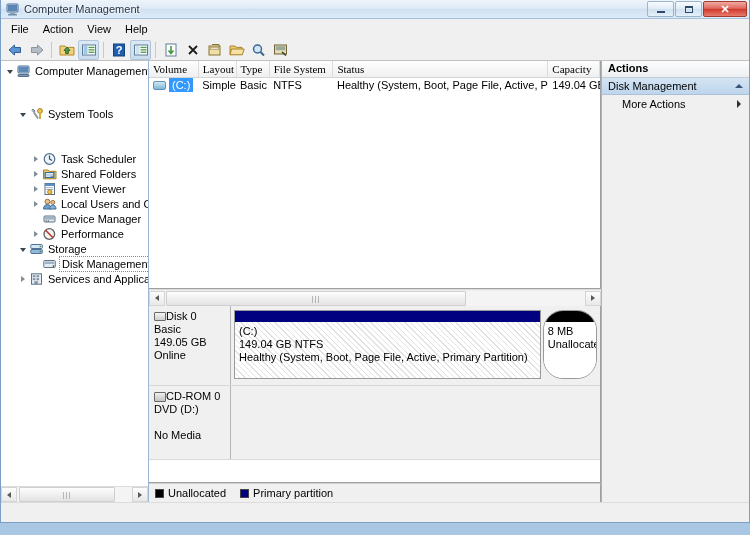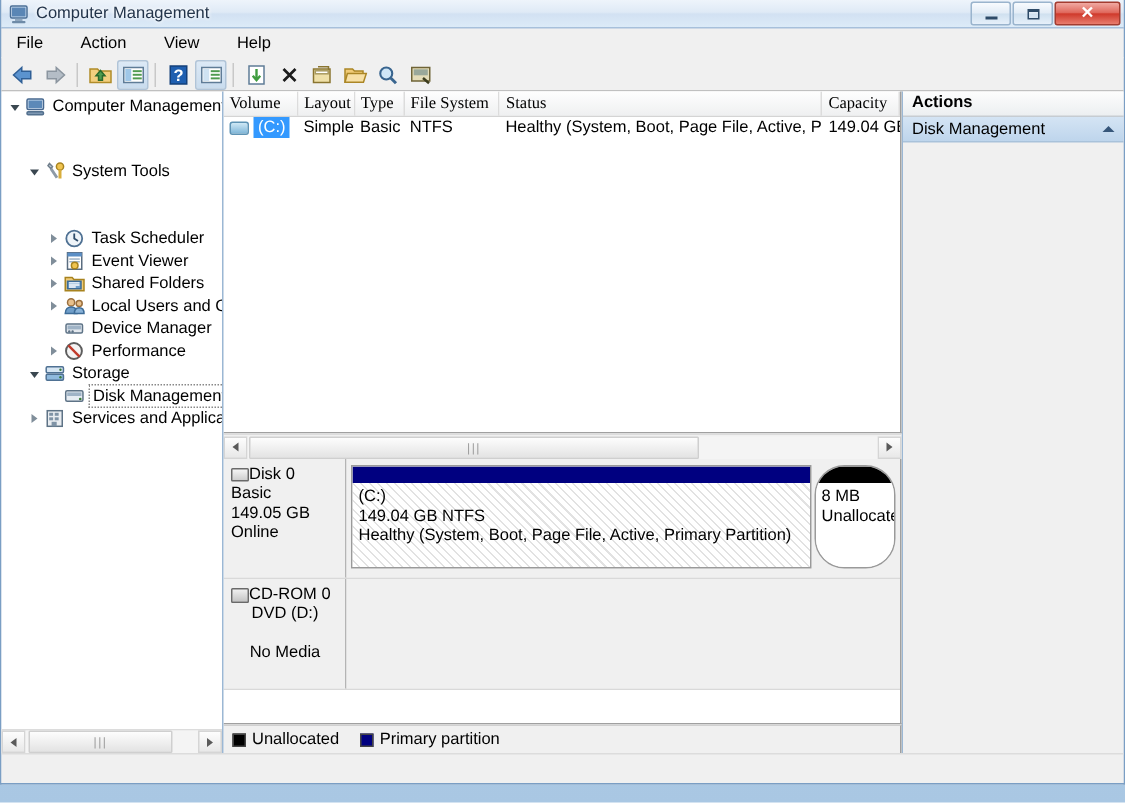--- a/index.html
+++ b/index.html
@@ -63,21 +63,20 @@
   .wbtn.close .glyph { color:#fff; font-size:11px; font-weight:bold; }
   .min-bar { width:8px; height:2px; background:#2e4b68; margin-top:5px; }
   .max-box { width:8px; height:7px; border:1px solid #2e4b68; border-top-width:2px; }
 
   
   .menubar {
     height: 20px; background: #f0f0f0;
     display: flex; align-items: center;
     padding-left: 3px; flex: none;
     border-bottom: 1px solid #f0f0f0;
-    gap: 11px;
   }
   .menuitem {
     padding: 2px 7px; font-size: 11px; color: #000;
     cursor: default;
   }
 
   
   .toolbar {
     height: 22px;
     background: #f0f0f0;
@@ -472,38 +471,38 @@
                 <circle cx="7.5" cy="7" r="5.3" fill="#eef4f9" stroke="#4f7193" stroke-width="1.2"></circle>
                 <path d="M7.5 3.6 V7 L10 8.6" stroke="#2f4d6b" stroke-width="1.2" fill="none"></path>
               </svg></span>
             <span class="tlabel">Task Scheduler</span>
           </div>
           <div class="tnode" style="padding-left: 28px;">
             <span class="expander">
               <span class="arrow-closed"></span>
             </span>
             <span class="ticon"><svg width="16" height="14" viewBox="0 0 16 14">
+                <path d="M1.5 3 h4.6 l1.2 1.3 H14 V11.8 H1.5 Z" fill="#f0cb77" stroke="#a8831f"></path>
+                <rect x="3" y="5.5" width="9" height="5" fill="#6f9ec9" stroke="#3d6c98"></rect>
+                <path d="M4 6.6 h7 M4 8 h7 M4 9.3 h4.5" stroke="#fff" stroke-width="0.9"></path>
+              </svg></span>
+            <span class="tlabel">Shared Folders</span>
+          </div>
+          <div class="tnode" style="padding-left: 28px;">
+            <span class="expander">
+              <span class="arrow-closed"></span>
+            </span>
+            <span class="ticon"><svg width="16" height="14" viewBox="0 0 16 14">
                 <rect x="3" y="1.5" width="9.5" height="11" fill="#fff" stroke="#5a6d80"></rect>
                 <rect x="3" y="1.5" width="9.5" height="2.5" fill="#5b8fc6"></rect>
                 <rect x="4.2" y="5.2" width="7" height="1" fill="#9fb3c6"></rect>
                 <rect x="4.2" y="7" width="7" height="1" fill="#9fb3c6"></rect>
                 <circle cx="7.8" cy="10" r="2.2" fill="#f0c450" stroke="#a8831f"></circle>
               </svg></span>
             <span class="tlabel">Event Viewer</span>
-          </div>
-          <div class="tnode" style="padding-left: 28px;">
-            <span class="expander">
-              <span class="arrow-closed"></span>
-            </span>
-            <span class="ticon"><svg width="16" height="14" viewBox="0 0 16 14">
-                <path d="M1.5 3 h4.6 l1.2 1.3 H14 V11.8 H1.5 Z" fill="#f0cb77" stroke="#a8831f"></path>
-                <rect x="3" y="5.5" width="9" height="5" fill="#6f9ec9" stroke="#3d6c98"></rect>
-                <path d="M4 6.6 h7 M4 8 h7 M4 9.3 h4.5" stroke="#fff" stroke-width="0.9"></path>
-              </svg></span>
-            <span class="tlabel">Shared Folders</span>
           </div>
           <div class="tnode" style="padding-left: 28px;">
             <span class="expander">
               <span class="arrow-closed"></span>
             </span>
             <span class="ticon"><svg width="16" height="14" viewBox="0 0 16 14">
                 <circle cx="5.4" cy="4.6" r="2.4" fill="#e8c08c" stroke="#9a6f3e"></circle>
                 <path d="M1.5 12 c0-3 1.8-4.4 3.9-4.4 S9.3 9 9.3 12 Z" fill="#6f9ec9" stroke="#3d6c98"></path>
                 <circle cx="10.8" cy="5.4" r="2" fill="#e8c08c" stroke="#9a6f3e"></circle>
                 <path d="M7.6 12 c0-2.6 1.5-3.8 3.2-3.8 S14 9.4 14 12 Z" fill="#88b2d8" stroke="#3d6c98"></path>
@@ -638,21 +637,21 @@
               </div>
               <div class="part" style="flex: 52 0 0px; border-radius: 20px;">
                 <div class="part-bar" style="background: rgb(0, 0, 0);"></div>
                 <div class="part-body plain">
                   <div>8 MB</div>
                   <div>Unallocated</div>
                 </div>
               </div>
             </div>
           </div>
-          <div class="disk-row" style="height: 74px; text-align: center;">
+          <div class="disk-row" style="height: 74px;">
             <div class="disk-info">
               <div class="disk-title">
                 <span class="cd-glyph"></span>
                 <span>CD-ROM 0</span>
               </div>
               <div>DVD (D:)</div>
               <div>&nbsp;</div>
               <div>No Media</div>
             </div>
             <div class="disk-parts">
@@ -670,17 +669,22 @@
         </div>
     </div>
 
     <div class="actionspane">
       <div class="act-header">Actions</div>
       <div class="act-group">
         <span>Disk Management</span>
         <span class="spacer"></span>
         <span class="chev-up"></span>
       </div>
+      <div class="act-item">
+        <span>More Actions</span>
+        <span class="spacer"></span>
+        <span class="chev-right"></span>
+      </div>
     </div>
   </div>
 
   <div class="statusbar"></div>
 </div>
 
 </body></html>

